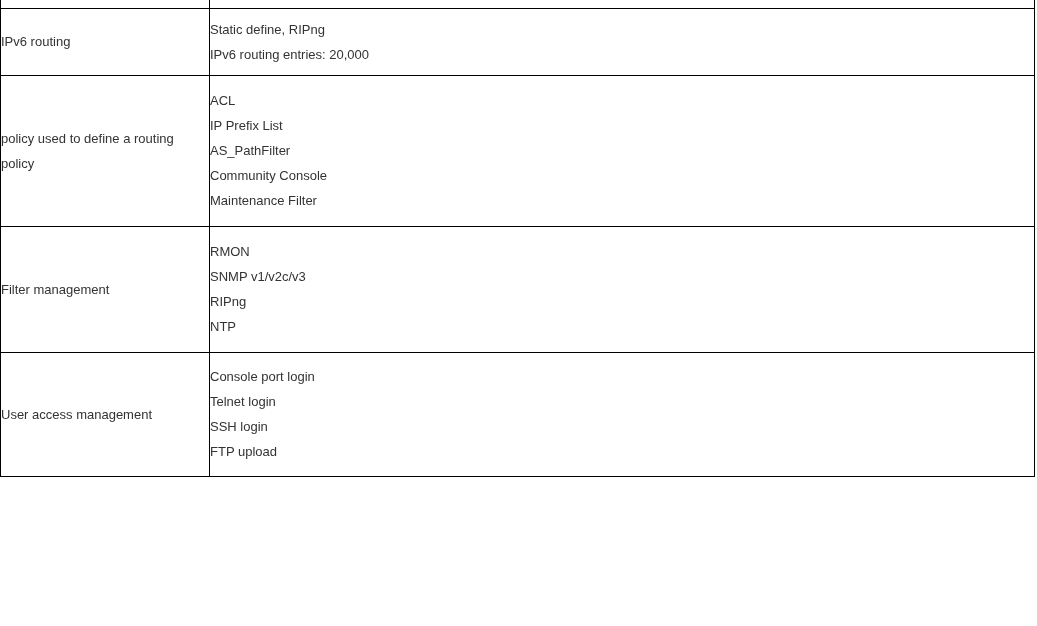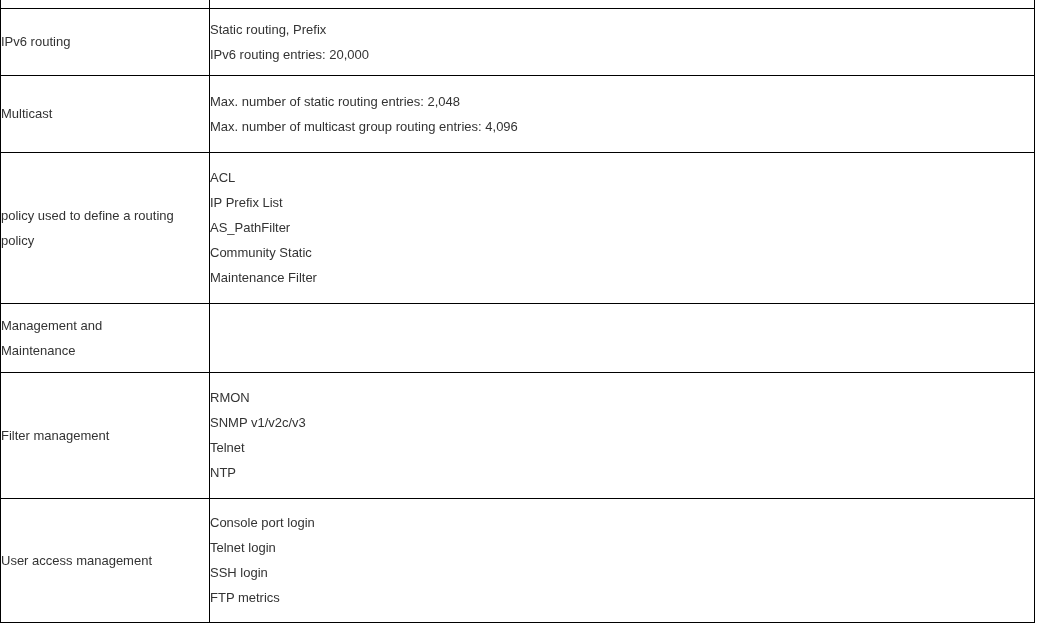--- a/index.html
+++ b/index.html
@@ -55,70 +55,54 @@
     <tbody>
         <tr class="partial" style="height: 8px;">
           <td class="label-cell"></td>
           <td class="value-cell"></td>
         </tr>
         <tr style="height: 67px; padding-left: 12px;">
           <td class="label-cell">
             <div class="line">IPv6 routing</div>
           </td>
           <td class="value-cell">
-            <div class="line">Static routing, Prefix</div>
+            <div class="line">Static define, RIPng</div>
             <div class="line">IPv6 routing entries: 20,000</div>
-          </td>
-        </tr>
-        <tr style="height: 77px;">
-          <td class="label-cell">
-            <div class="line">Multicast</div>
-          </td>
-          <td class="value-cell">
-            <div class="line">Max. number of static routing entries: 2,048</div>
-            <div class="line">Max. number of multicast group routing entries: 4,096</div>
           </td>
         </tr>
         <tr style="height: 151px;">
           <td class="label-cell">
             <div class="line">policy used to define a routing</div>
             <div class="line">policy</div>
           </td>
           <td class="value-cell">
             <div class="line">ACL</div>
             <div class="line">IP Prefix List</div>
             <div class="line">AS_PathFilter</div>
-            <div class="line">Community Static</div>
+            <div class="line">Community Console</div>
             <div class="line">Maintenance Filter</div>
           </td>
-        </tr>
-        <tr style="height: 69px;">
-          <td class="label-cell">
-            <div class="line">Management and</div>
-            <div class="line">Maintenance</div>
-          </td>
-          <td class="value-cell"></td>
         </tr>
         <tr style="height: 126px;">
           <td class="label-cell">
             <div class="line">Filter management</div>
           </td>
           <td class="value-cell">
             <div class="line">RMON</div>
             <div class="line">SNMP v1/v2c/v3</div>
-            <div class="line">Telnet</div>
+            <div class="line">RIPng</div>
             <div class="line">NTP</div>
           </td>
         </tr>
         <tr style="height: 124px;">
           <td class="label-cell">
             <div class="line">User access management</div>
           </td>
           <td class="value-cell">
             <div class="line">Console port login</div>
             <div class="line">Telnet login</div>
             <div class="line">SSH login</div>
-            <div class="line">FTP metrics</div>
+            <div class="line">FTP upload</div>
           </td>
         </tr>
       </tbody>
   </table>
 </div>
 
 </body></html>

